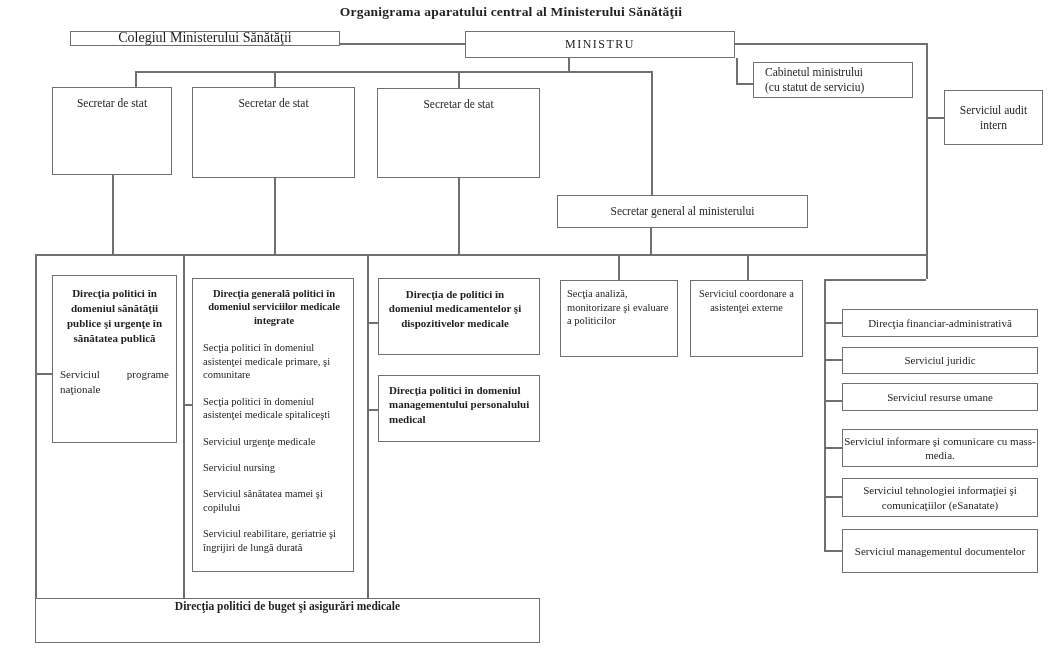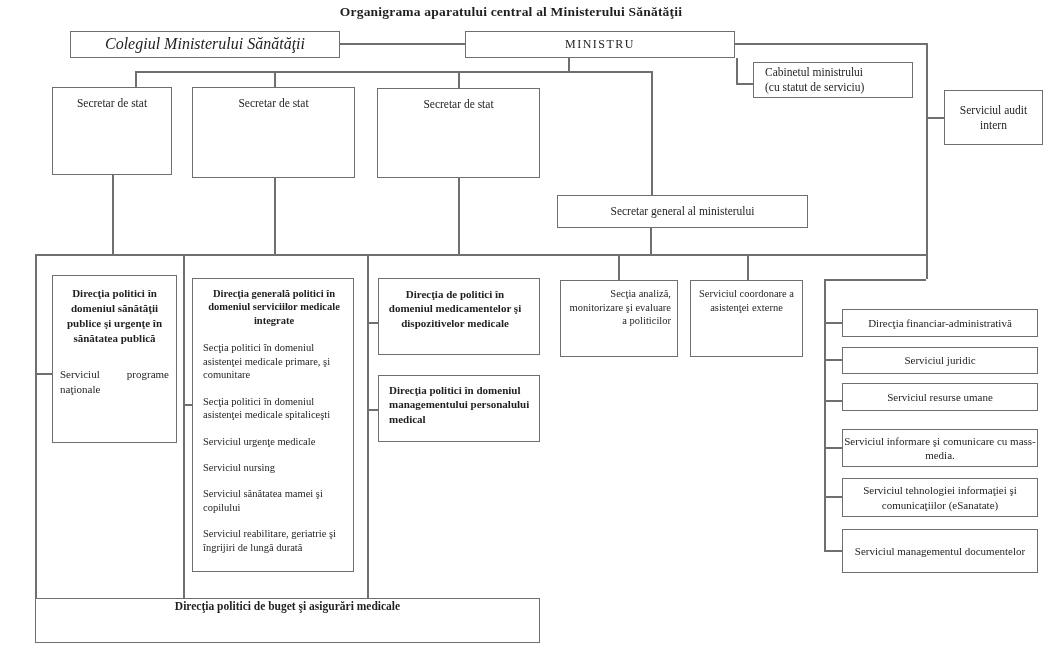--- a/index.html
+++ b/index.html
@@ -8,39 +8,39 @@
   .stage{position:absolute;inset:0;}
   .title{position:absolute;top:4px;left:0;width:1022px;text-align:center;
          font-size:13.5px;font-weight:bold;letter-spacing:.2px;}
   .box{position:absolute;border:1.5px solid #6f6f6f;background:#fff;box-sizing:border-box;
        font-size:11.5px;line-height:1.3;}
   .center{display:flex;align-items:center;justify-content:center;text-align:center;}
   .topcenter{text-align:center;}
   .hl,.vl{position:absolute;background:#6f6f6f;}
   .hl{height:1.5px;} .vl{width:1.5px;}
 
-  .b-colegiul{left:70px;top:31px;width:270px;height:27px;font-size:16px;font-style:italic;}
+  .b-colegiul{left:70px;top:31px;width:270px;height:15px;font-size:14px;}
   .b-ministru{left:465px;top:31px;width:270px;height:27px;font-size:12px;letter-spacing:1.5px;}
   .b-cabinet{left:753px;top:62px;width:160px;height:36px;padding:2px 4px 0 11px;font-size:11.5px;}
   .b-audit{left:944px;top:90px;width:99px;height:55px;font-size:11.5px;}
   .b-sec1{left:52px;top:87px;width:120px;height:88px;padding-top:8px;}
   .b-sec2{left:192px;top:87px;width:163px;height:91px;padding-top:8px;}
   .b-sec3{left:377px;top:88px;width:163px;height:90px;padding-top:8px;}
   .b-sg{left:557px;top:195px;width:251px;height:33px;}
   .b-col1{left:52px;top:275px;width:125px;height:168px;padding:10px 7px 0 7px;font-size:11px;}
   .b-col1 .t{font-weight:bold;text-align:center;line-height:1.35;}
   .b-col1 .sub{margin-top:22px;text-align:justify;line-height:1.3;}
   .b-col2{left:192px;top:278px;width:162px;height:294px;padding:8px 6px 0 10px;font-size:10.5px;line-height:1.28;}
   .b-col2 .t{font-weight:bold;text-align:center;margin:0 2px 14px 0;}
   .b-col2 .item{margin-bottom:13px;}
   .b-col3a{left:378px;top:278px;width:162px;height:77px;padding:8px 14px 0 6px;
            font-weight:bold;text-align:center;font-size:11px;}
   .b-col3b{left:378px;top:375px;width:162px;height:67px;padding:7px 8px 0 10px;
            font-weight:bold;font-size:11px;}
-  .b-ma{left:560px;top:280px;width:118px;height:77px;padding:6px 6px 0 6px;font-size:10.5px;text-align:right;}
+  .b-ma{left:560px;top:280px;width:118px;height:77px;padding:6px 6px 0 6px;font-size:10.5px;text-align:left;}
   .b-mb{left:690px;top:280px;width:113px;height:77px;padding:6px 5px 0 5px;font-size:10.5px;text-align:center;}
   .rb{left:842px;width:196px;font-size:11px;}
   .rb0{top:309px;height:28px;} .rb1{top:347px;height:27px;} .rb2{top:383px;height:28px;}
   .rb3{top:429px;height:38px;} .rb4{top:478px;height:39px;} .rb5{top:529px;height:44px;}
   .b-bottom{left:35px;top:598px;width:505px;height:45px;
             font-weight:bold;text-align:center;font-size:11.5px;}
 </style>
 </head>
 <body>
 

